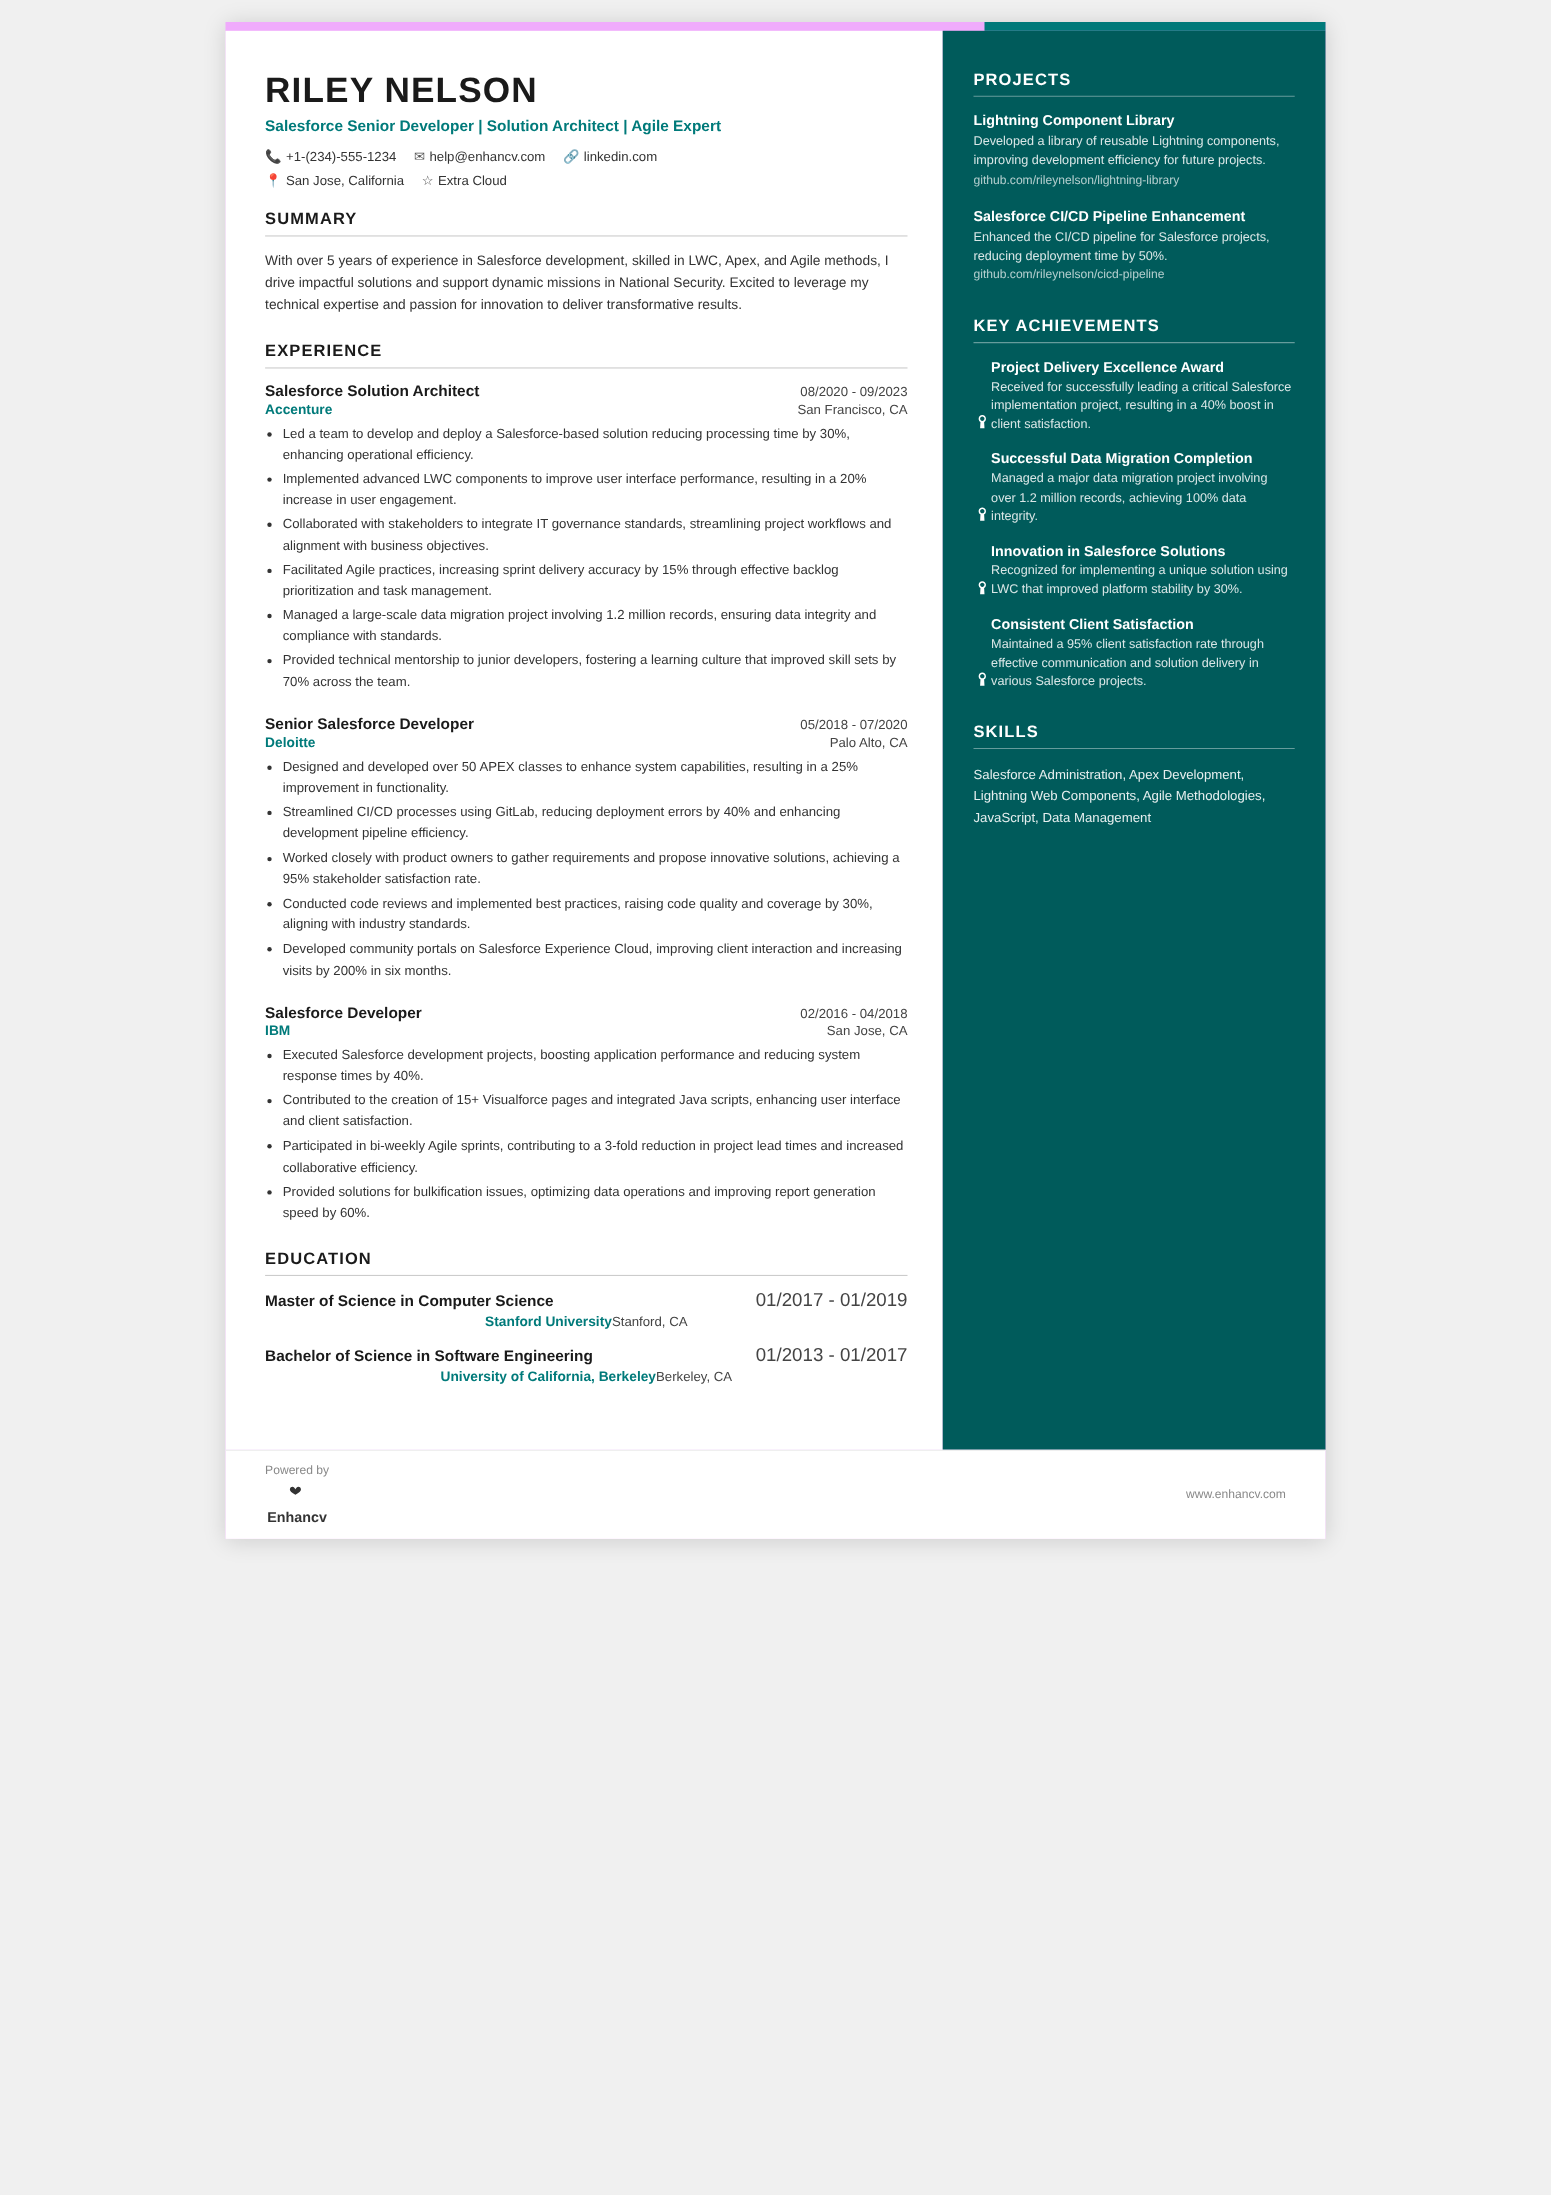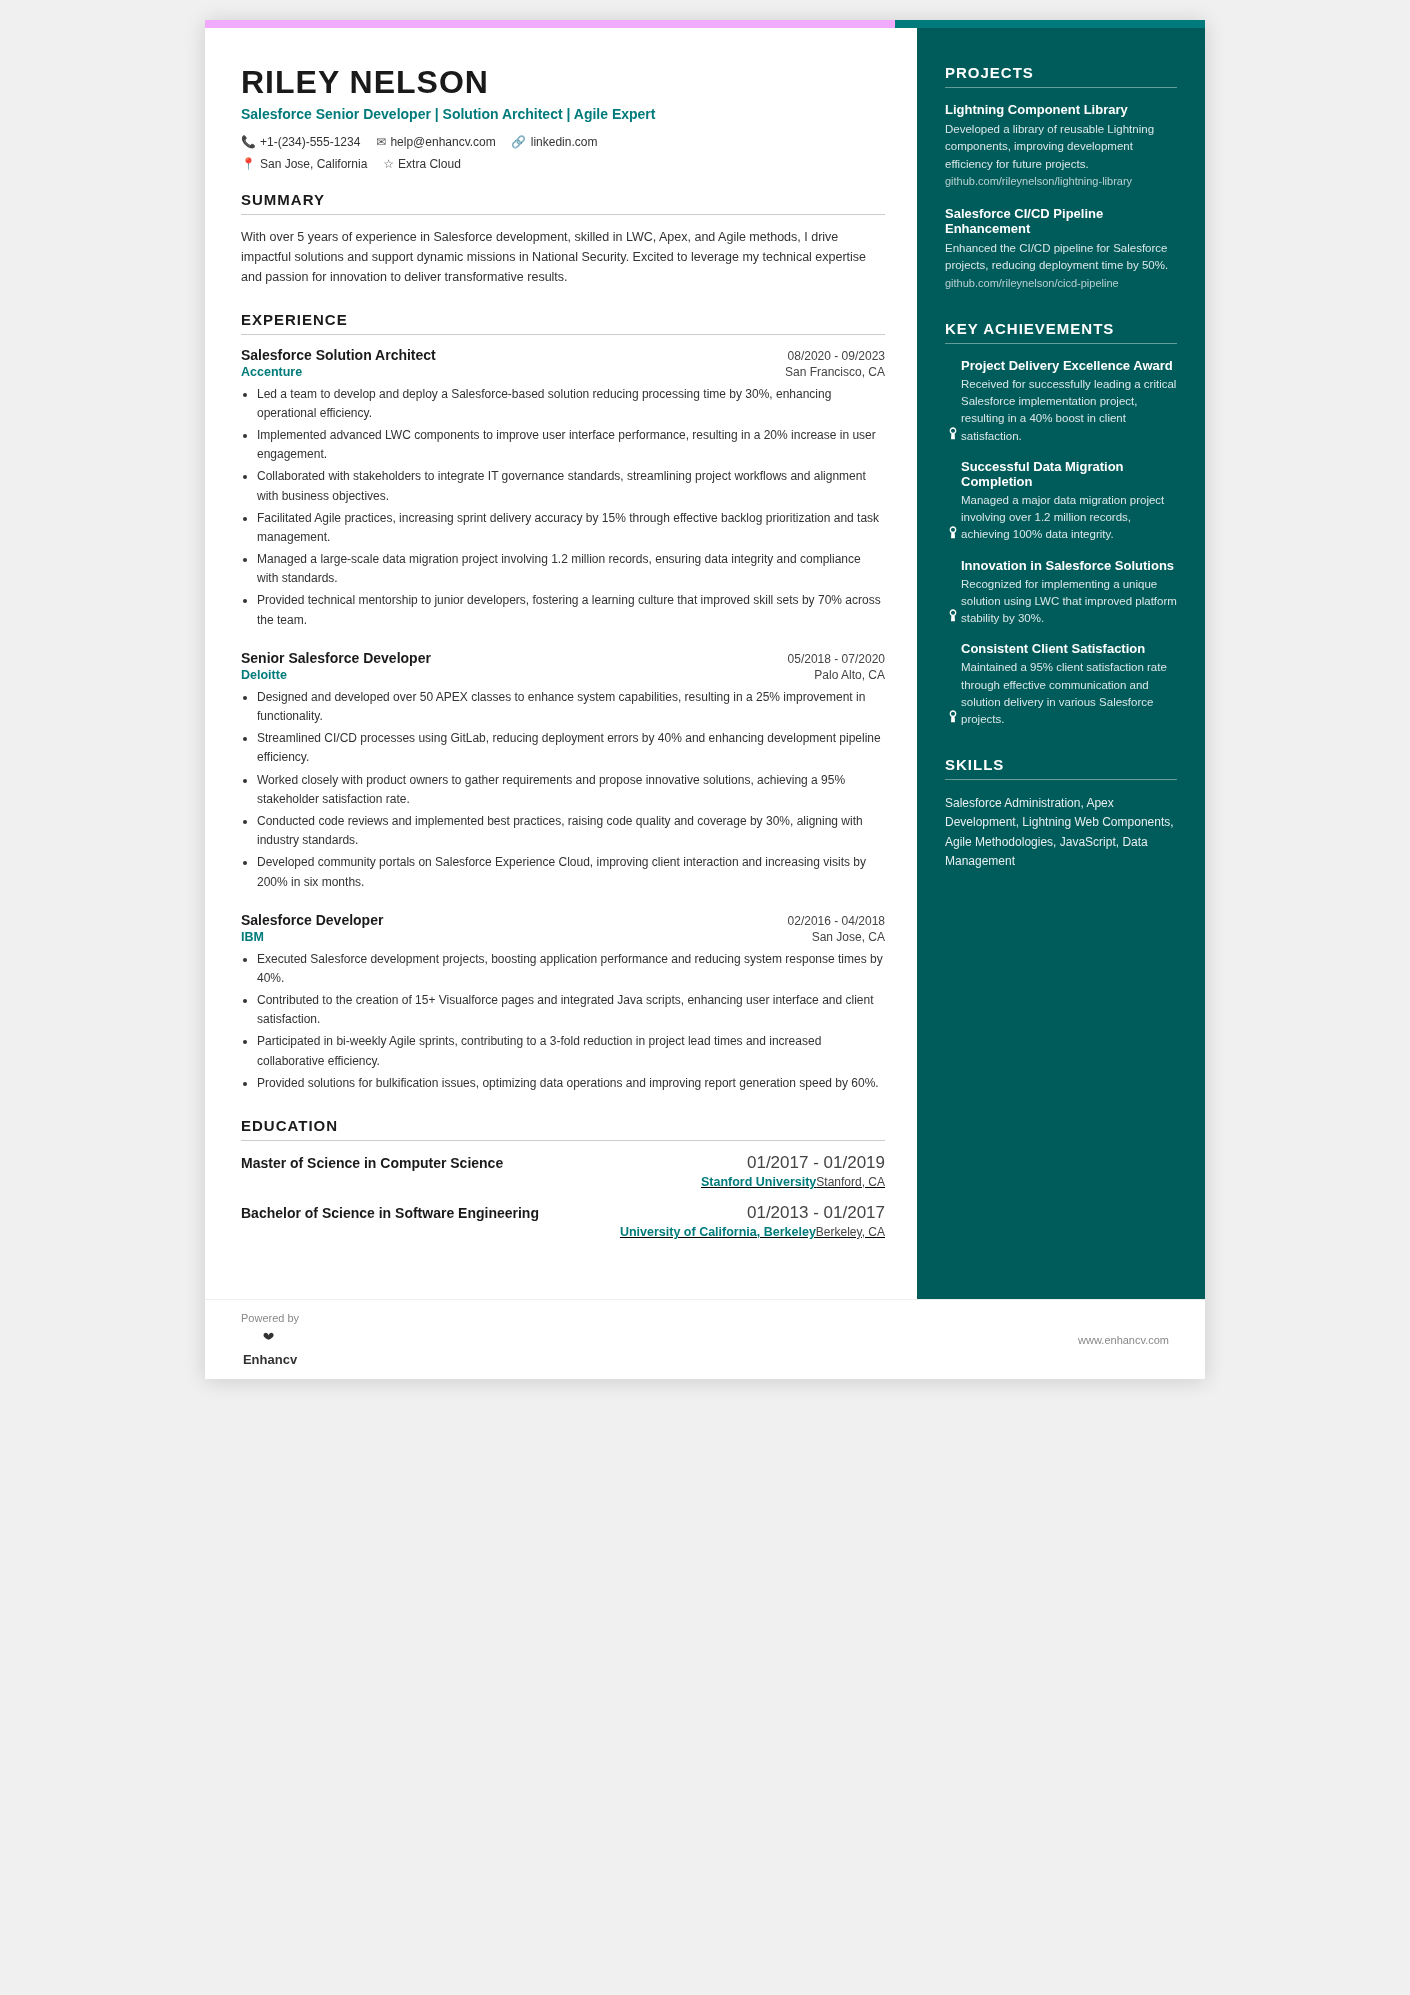--- a/index.html
+++ b/index.html
@@ -24,21 +24,21 @@
       flex: 1;
     }
     
     .left-col {
       flex: 1;
       padding: 36px 32px 36px 36px;
       background: white;
     }
     
     .right-col {
-      width: 288px;
+      width: 348px;
       background: #005b5b;
       color: white;
       padding: 36px 28px;
     }
     
     .header {
       margin-bottom: 20px;
     }
     .header-name {
       font-size: 32px;
@@ -149,24 +149,23 @@
       font-size: 14px;
       font-weight: 700;
       color: #1a1a1a;
     }
     .edu-dates {
       font-size: 17px;
       color: #444;
     }
     .edu-school-row {
       display: flex;
-      justify-content: flex-end;
+      justify-content: center;
       align-items: baseline;
       margin-top: 2px;
-      text-decoration: underline;
     }
     .edu-school {
       font-size: 12.5px;
       color: #007a7a;
       font-weight: 600;
     }
     .edu-location {
       font-size: 12px;
       color: #444;
     }

